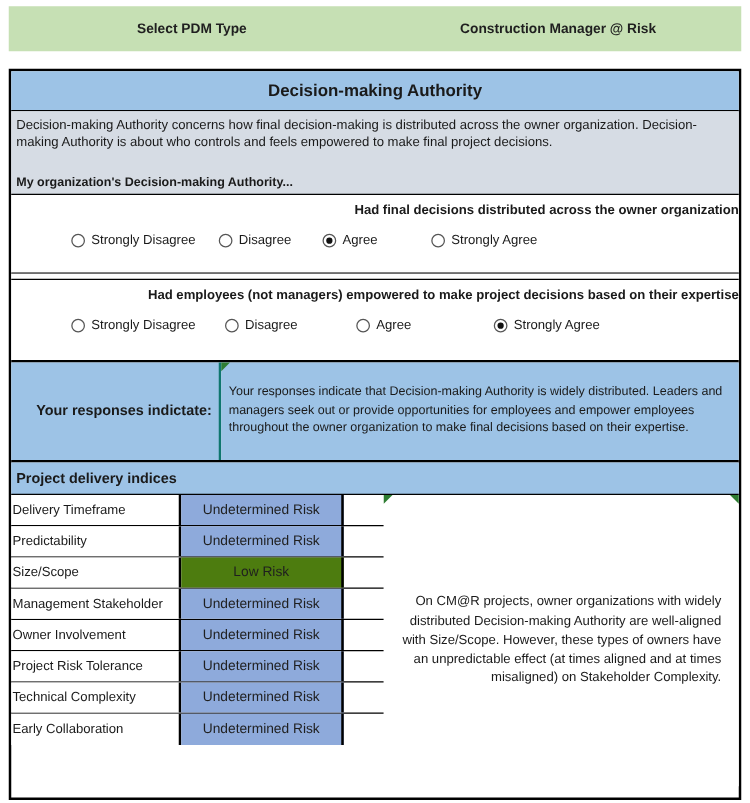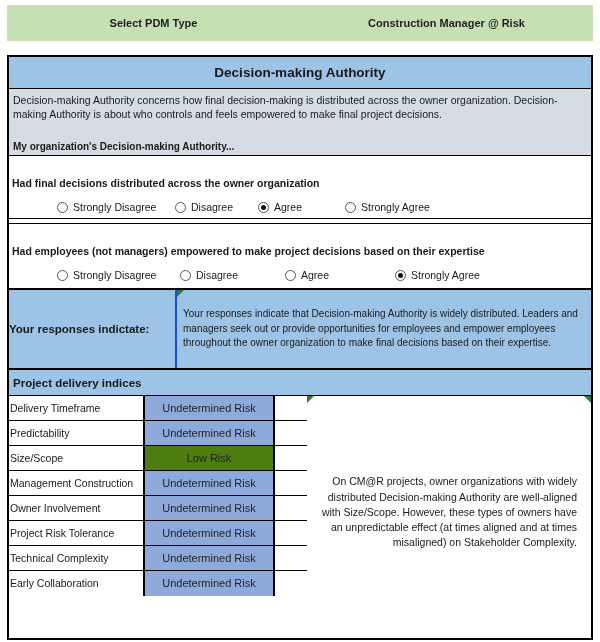--- a/index.html
+++ b/index.html
@@ -17,41 +17,41 @@
            border: 2px solid #000; background: #fff; }
 
   .panel-title { height: 32px; line-height: 32px; text-align: center; font-weight: bold;
                  font-size: 13.5px; background: #9DC3E6; border-bottom: 1px solid #000; }
 
   .intro { height: 67px; background: #D6DCE4; border-bottom: 1px solid #000; padding: 4px 6px 3px 4px;
            display: flex; flex-direction: column; justify-content: space-between; }
   .intro-text { font-size: 10.5px; line-height: 1.35; }
   .intro-prompt { font-size: 10px; font-weight: bold; }
 
-  .question { background: #fff; padding-top: 21px; }
+  .question { background: #fff; padding-top: 6px; text-align: right; }
   .q1-box { height: 63px; border-bottom: 1px solid #000; }
   .q-spacer { height: 5px; background: #fff; border-bottom: 1px solid #000; }
   .q2-box { height: 66px; border-bottom: 2px solid #000; }
   .q-text { font-size: 10.5px; font-weight: bold; padding-left: 3px; }
   .radio-row { display: flex; margin-top: 12px; }
   .radio-option { display: flex; align-items: center; gap: 5px; font-size: 10.5px; cursor: default; }
   .q1 .radio-option:nth-child(1) { margin-left: 48px; width: 118px; }
   .q1 .radio-option:nth-child(2) { width: 83px; }
   .q1 .radio-option:nth-child(3) { width: 87px; }
   .q2 .radio-option:nth-child(1) { margin-left: 48px; width: 123px; }
   .q2 .radio-option:nth-child(2) { width: 105px; }
   .q2 .radio-option:nth-child(3) { width: 110px; }
   .radio { width: 11px; height: 11px; border: 1px solid #555; border-radius: 50%; background: #fff;
            position: relative; flex: 0 0 auto; }
   .radio.checked::after { content: ""; position: absolute; left: 2px; top: 2px; width: 5px; height: 5px;
            border-radius: 50%; background: #111; }
 
   .responses { height: 80px; display: flex; border-bottom: 2px solid #000; }
-  .resp-label-cell { width: 168px; background: #9DC3E6; border-right: 2px solid #1d4ed8;
-                     display: flex; align-items: center; padding-left: 0; text-align: center; }
+  .resp-label-cell { width: 168px; background: #9DC3E6; border-right: 2px solid #0f766e;
+                     display: flex; align-items: center; padding-left: 20px; text-align: center; }
   .resp-label-cell span { font-size: 11.5px; font-weight: bold; }
   .resp-text-cell { flex: 1; background: #9DC3E6; position: relative;
                     display: flex; align-items: center; justify-content: center; padding: 4px 6px; }
   .resp-text-cell p { font-size: 10px; line-height: 1.45; }
 
   .indices-header { height: 26px; line-height: 26px; background: #9DC3E6; font-weight: bold;
                     font-size: 11.5px; padding-left: 4px; border-bottom: 1px solid #000; }
 
   .indices-body { display: flex; height: 233px; }
   .indices-table { width: 298px; }
@@ -161,21 +161,21 @@
         </div>
         <div class="index-row">
           <div class="index-label">Predictability</div>
           <div class="index-risk" style="background-color: rgb(142, 170, 219);">Undetermined Risk</div>
         </div>
         <div class="index-row">
           <div class="index-label">Size/Scope</div>
           <div class="index-risk" style="background-color: #4d7c0f;">Low Risk</div>
         </div>
         <div class="index-row">
-          <div class="index-label">Management Construction</div>
+          <div class="index-label">Management Stakeholder</div>
           <div class="index-risk" style="background-color: rgb(142, 170, 219);">Undetermined Risk</div>
         </div>
         <div class="index-row">
           <div class="index-label">Owner Involvement</div>
           <div class="index-risk" style="background-color: rgb(142, 170, 219);">Undetermined Risk</div>
         </div>
         <div class="index-row">
           <div class="index-label">Project Risk Tolerance</div>
           <div class="index-risk" style="background-color: rgb(142, 170, 219);">Undetermined Risk</div>
         </div>

